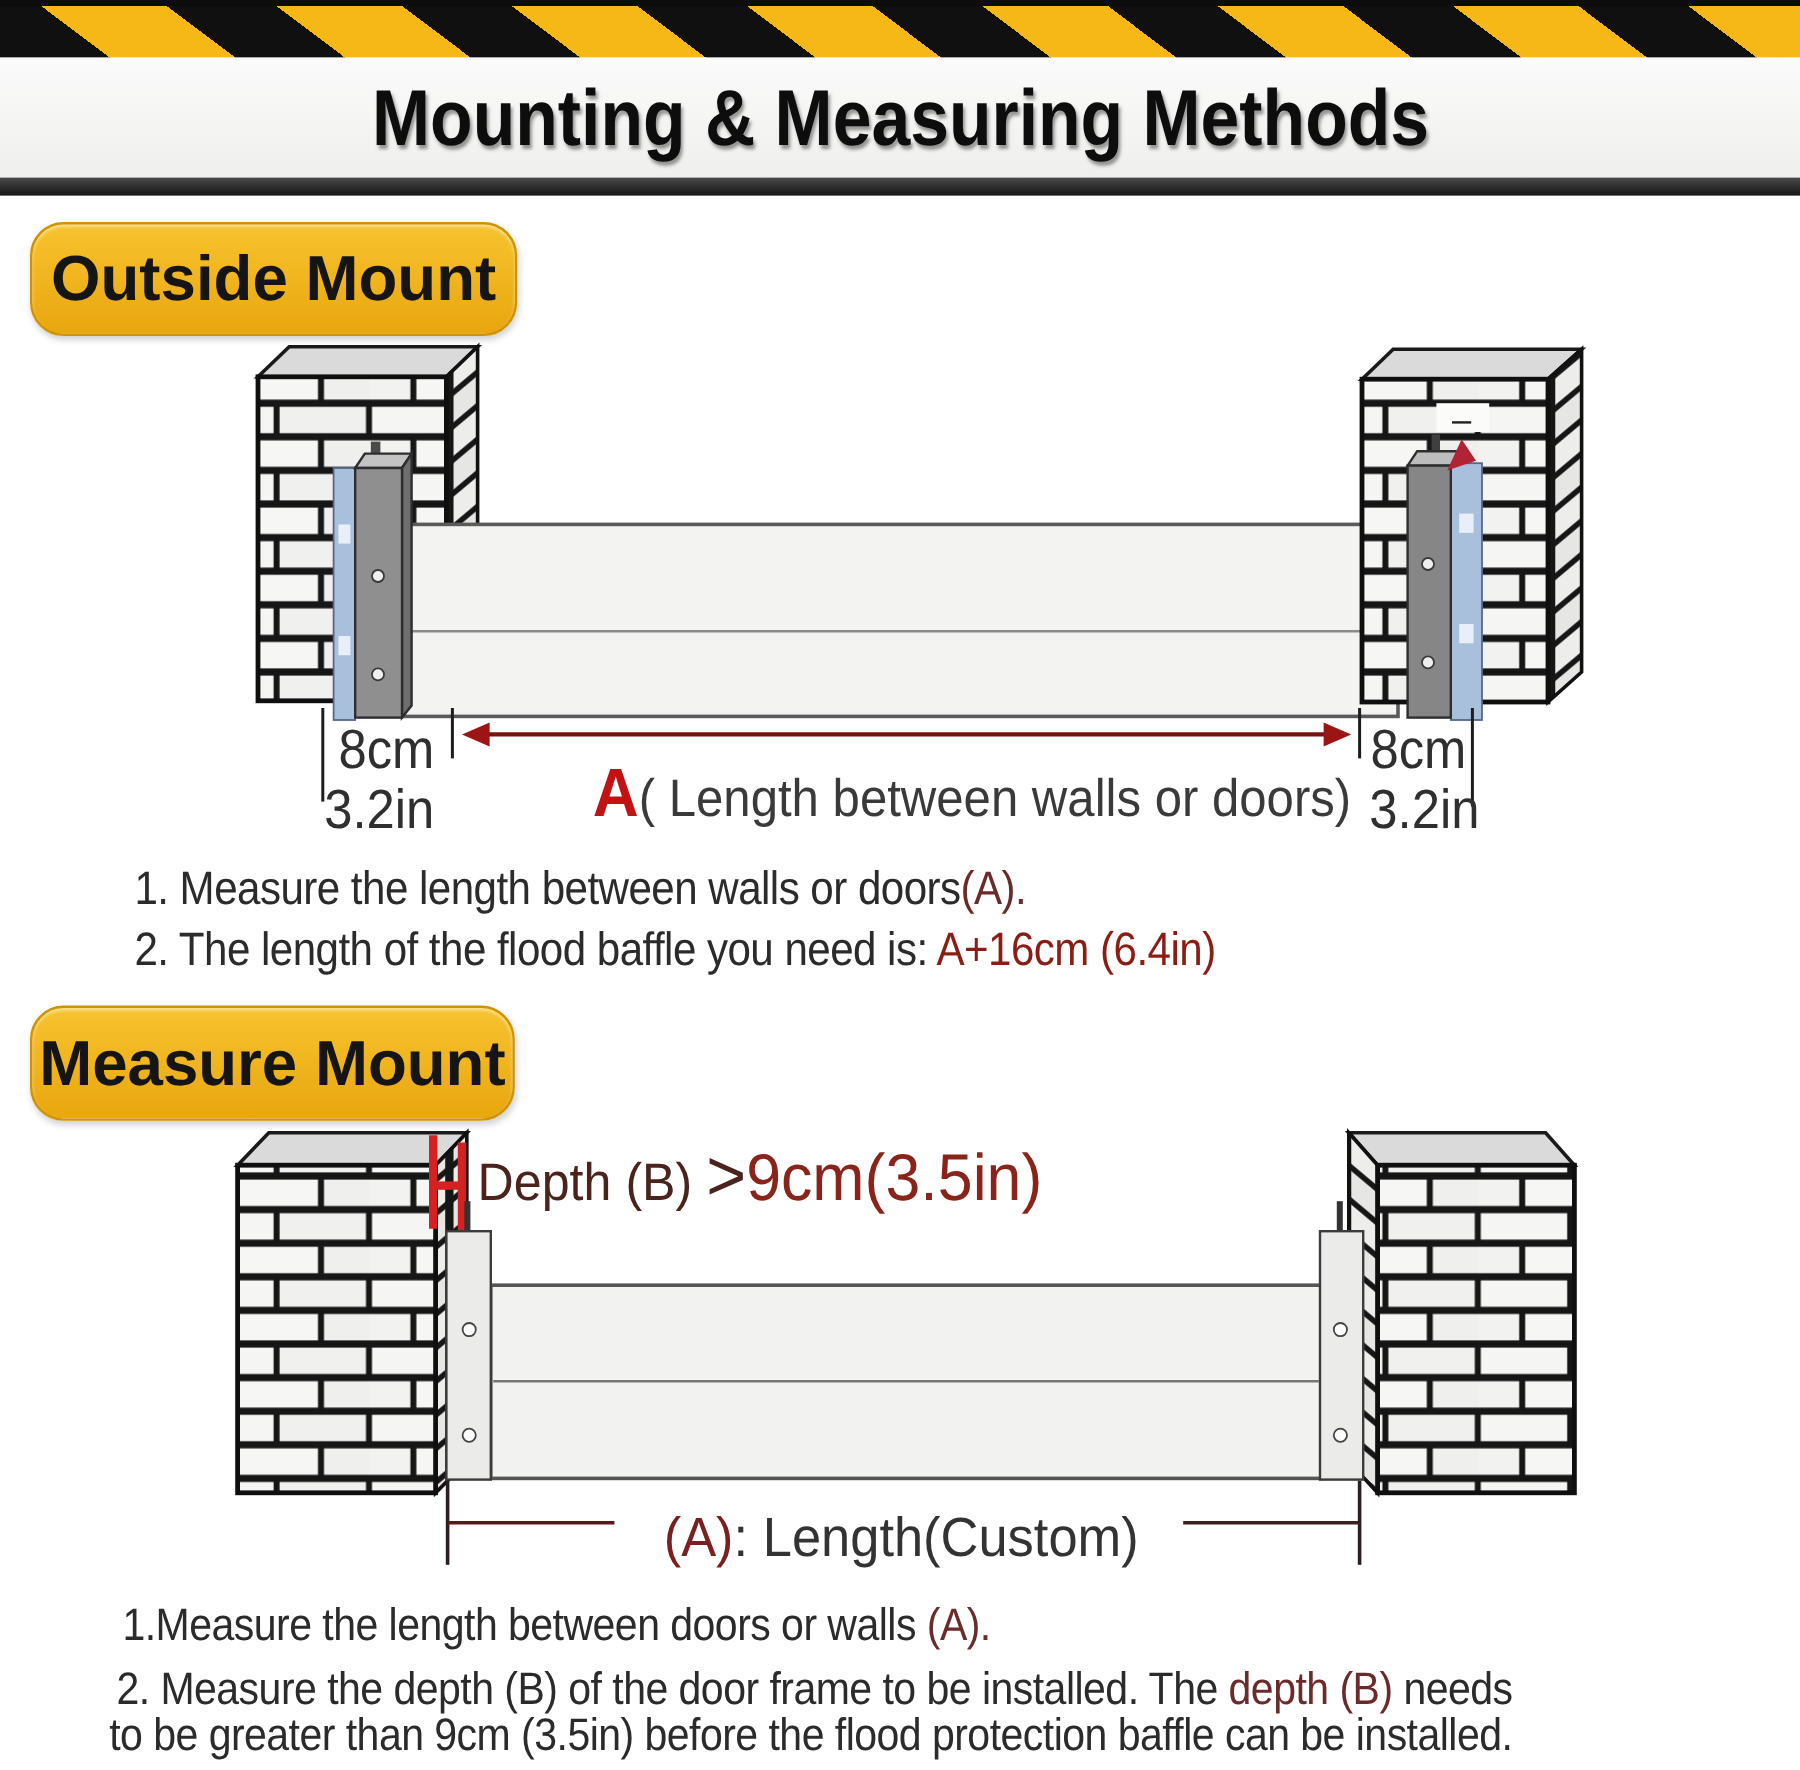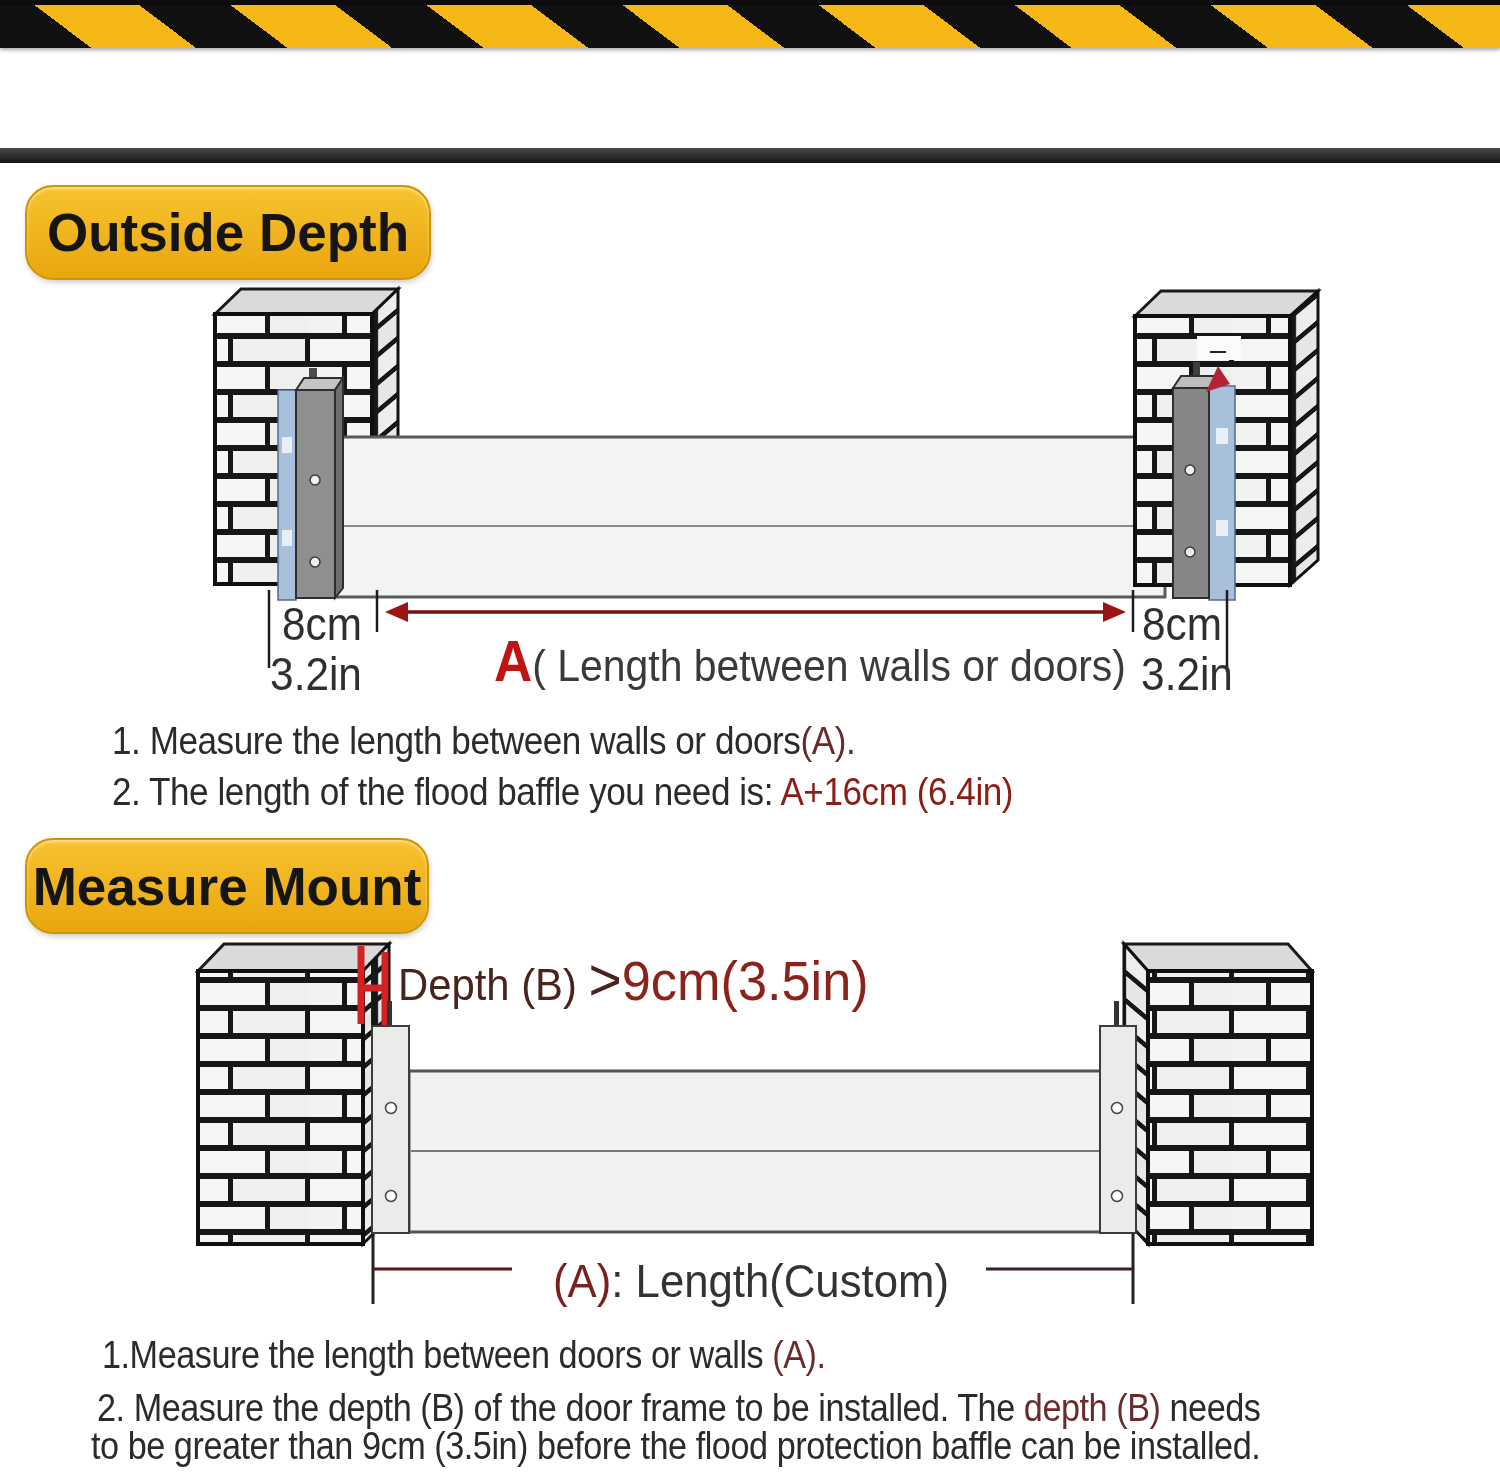--- a/index.html
+++ b/index.html
@@ -179,24 +179,27 @@
         <line x1="373" y1="1234" x2="373" y2="1304" stroke="#2a2020" stroke-width="3"></line>
         <line x1="1133" y1="1234" x2="1133" y2="1304" stroke="#2a2020" stroke-width="3"></line>
         <line x1="373" y1="1269" x2="512" y2="1269" stroke="#5a1818" stroke-width="3"></line>
         <line x1="986" y1="1269" x2="1133" y2="1269" stroke="#3a2020" stroke-width="3"></line>
       </g>
     </g>
   </svg>
 
   <div class="abs hdr-topbar"></div>
   <div class="abs hazard"></div>
+  <div class="abs title-band">
+    <div class="title">Mounting &amp; Measuring Methods</div>
+  </div>
   <div class="abs hdr-divider"></div>
 
   <div class="abs badge badge-outside">
-    <span>Outside Depth</span>
+    <span>Outside Mount</span>
   </div>
 
   <div class="abs dimtxt" style="left:262px;top:597px;width:120px;">8cm</div>
   <div class="abs dimtxt" style="left:250px;top:647px;width:132px;">3.2in</div>
   <div class="abs dimtxt" style="left:1128px;top:597px;width:108px;">8cm</div>
   <div class="abs dimtxt" style="left:1128px;top:647px;width:118px;">3.2in</div>
 
   <div class="abs spanlabel" style="left:494px;top:628px;">
     <span class="A">A</span><span class="rest">( Length between walls or doors)</span>
   </div>

